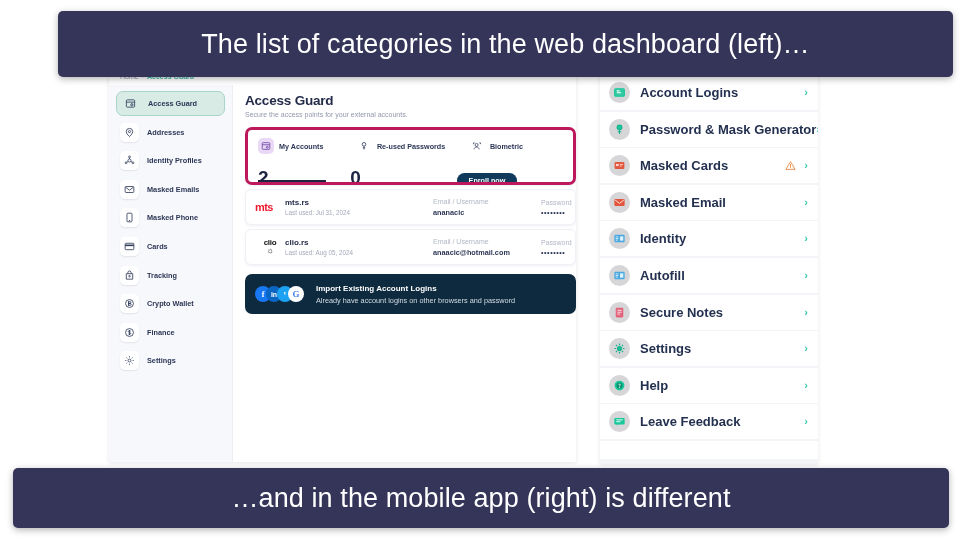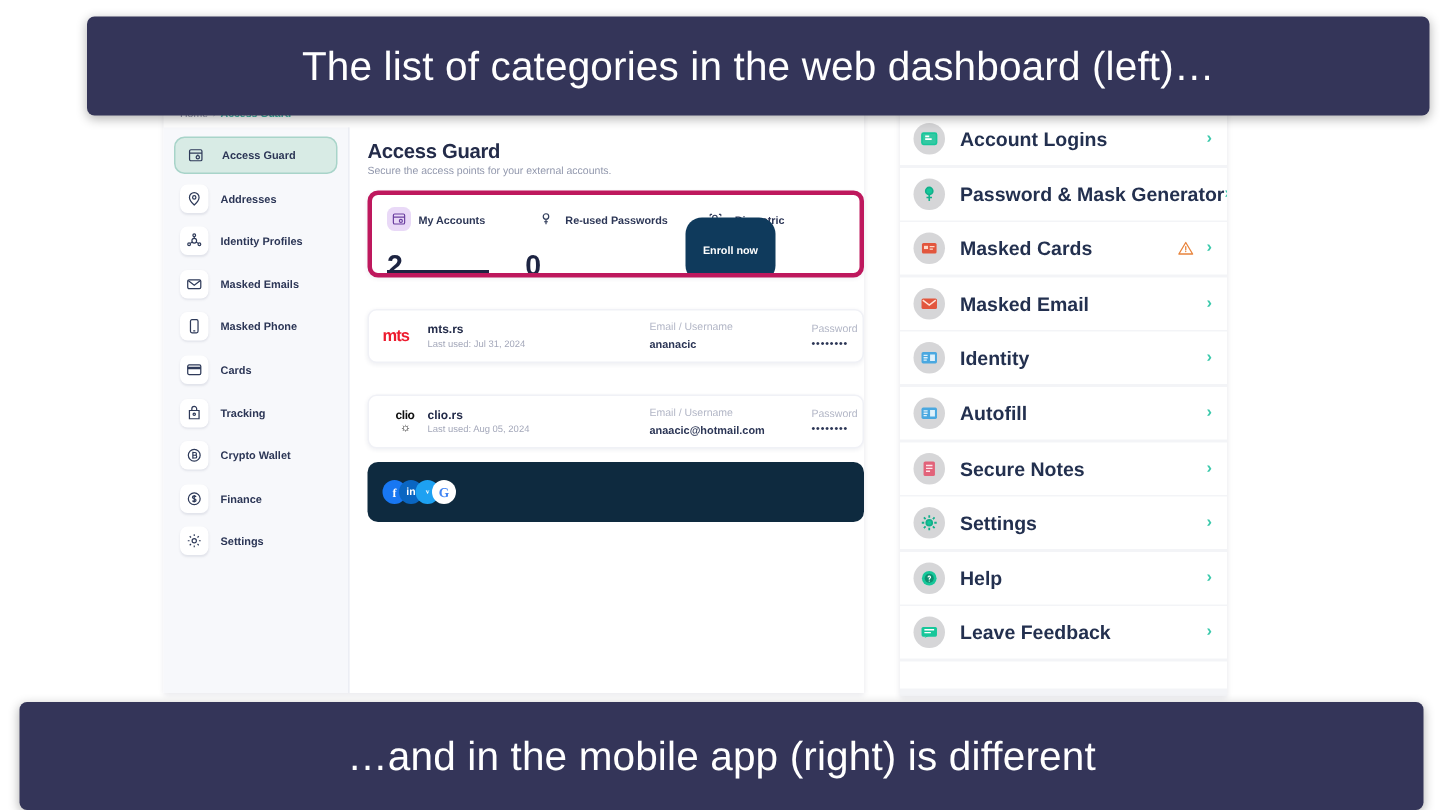--- a/index.html
+++ b/index.html
@@ -18,21 +18,21 @@
     border-radius: 5px;
     display: flex; align-items: center; justify-content: center;
     color: #ffffff;
     font-size: 27px;
     letter-spacing: .1px;
     box-shadow: 0 2px 7px rgba(0,0,0,.30);
     z-index: 40;
     text-align: center;
   }
   .caption.top    { left: 34px;  top: 11px;  width: 895px; height: 66px; margin-left: 24px; }
-  .caption.bottom { left: 13px;  top: 468px; width: 936px; height: 72px; }
+  .caption.bottom { left: 13px;  top: 468px; width: 936px; height: 60px; }
 
   
   .web-shot {
     position: absolute; left: 109px; top: 62px;
     width: 467px; height: 400px;
     background: #ffffff;
     overflow: hidden;
     box-shadow: 0 1px 4px rgba(20,22,60,.10);
   }
   .breadcrumb {
@@ -97,30 +97,30 @@
   .stat-ico.violet { background: #e9d9f7; }
   .stat-ico svg { width: 10px; height: 10px; display: block; }
   .stat-name { font-size: 7.2px; font-weight: bold; color: #2c3656; white-space: nowrap; }
   .stat-vals { display: flex; align-items: flex-end; margin-top: 6px; height: 28px; }
   .stat-num { font-size: 19px; font-weight: bold; color: #1d2442; line-height: 1; }
   .v1 { width: 104px; }
   .v2 { width: 120px; }
   .v3 { width: 120px; display: flex; align-items: center; }
   .enroll-btn {
     background: #0f3a5c; color: #fff; font-size: 7.2px; font-weight: bold;
-    border-radius: 11px; padding: 17px 12px; white-space: nowrap;
+    border-radius: 11px; padding: 3px 12px; white-space: nowrap;
     border: none;
   }
   .stat-underline {
     position: absolute; left: 10px; bottom: 0; width: 68px; height: 2px; background: #1d2442;
   }
 
   
   .acct-row {
-    margin-top: 21px; background: #fff; border-radius: 6px;
+    margin-top: 4px; background: #fff; border-radius: 6px;
     border: 1px solid #f0f1f6;
     box-shadow: 0 1px 3px rgba(30,40,80,.07);
     height: 36px; display: flex; align-items: center; padding: 0 9px;
     overflow: hidden;
   }
   .acct-logo { width: 30px; flex: 0 0 30px; font-size: 11px; font-weight: bold; }
   .logo-mts { color: #ed1b2e; letter-spacing: -.6px; }
   .logo-clio { color: #111; font-size: 8px; line-height: 8px; text-align: center; letter-spacing: -.3px; }
   .logo-clio .l2 { letter-spacing: -.8px; }
   .acct-name-box { width: 148px; flex: 0 0 148px; }
@@ -398,20 +398,24 @@
           </div>
         </div>
 
         <div class="import-banner">
           <div class="social-cluster">
             <span class="sbubble sb-fb">f</span>
             <span class="sbubble sb-in">in</span>
             <span class="sbubble sb-tw">ᵛ</span>
             <span class="sbubble sb-g">G</span>
           </div>
+          <div>
+            <div class="imp-title">Import Existing Account Logins</div>
+            <div class="imp-sub">Already have account logins on other browsers and password</div>
+          </div>
         </div>
 
       </div>
     </div>
   </div>
 
   <div class="mobile-shot">
 
     <div class="m-row">
       <span class="m-ico">

